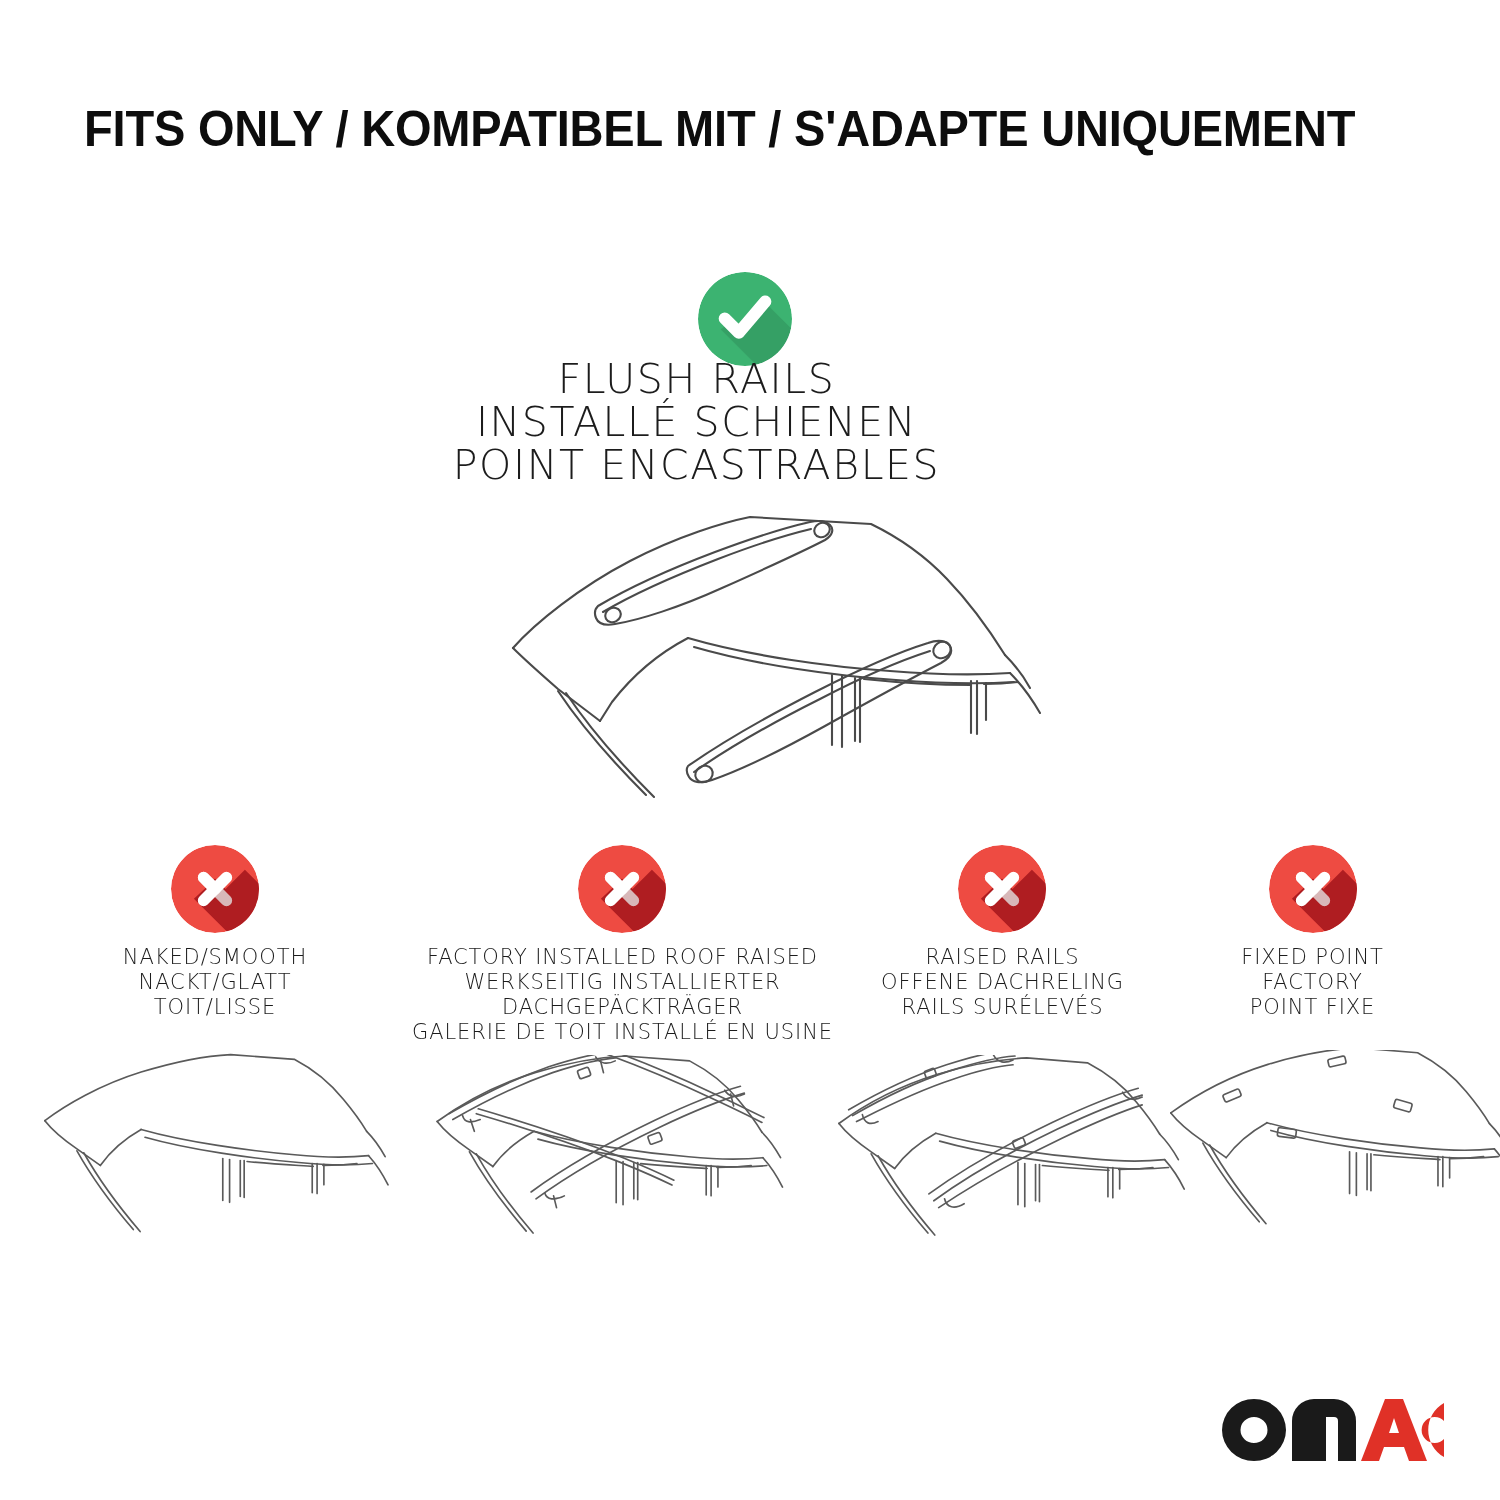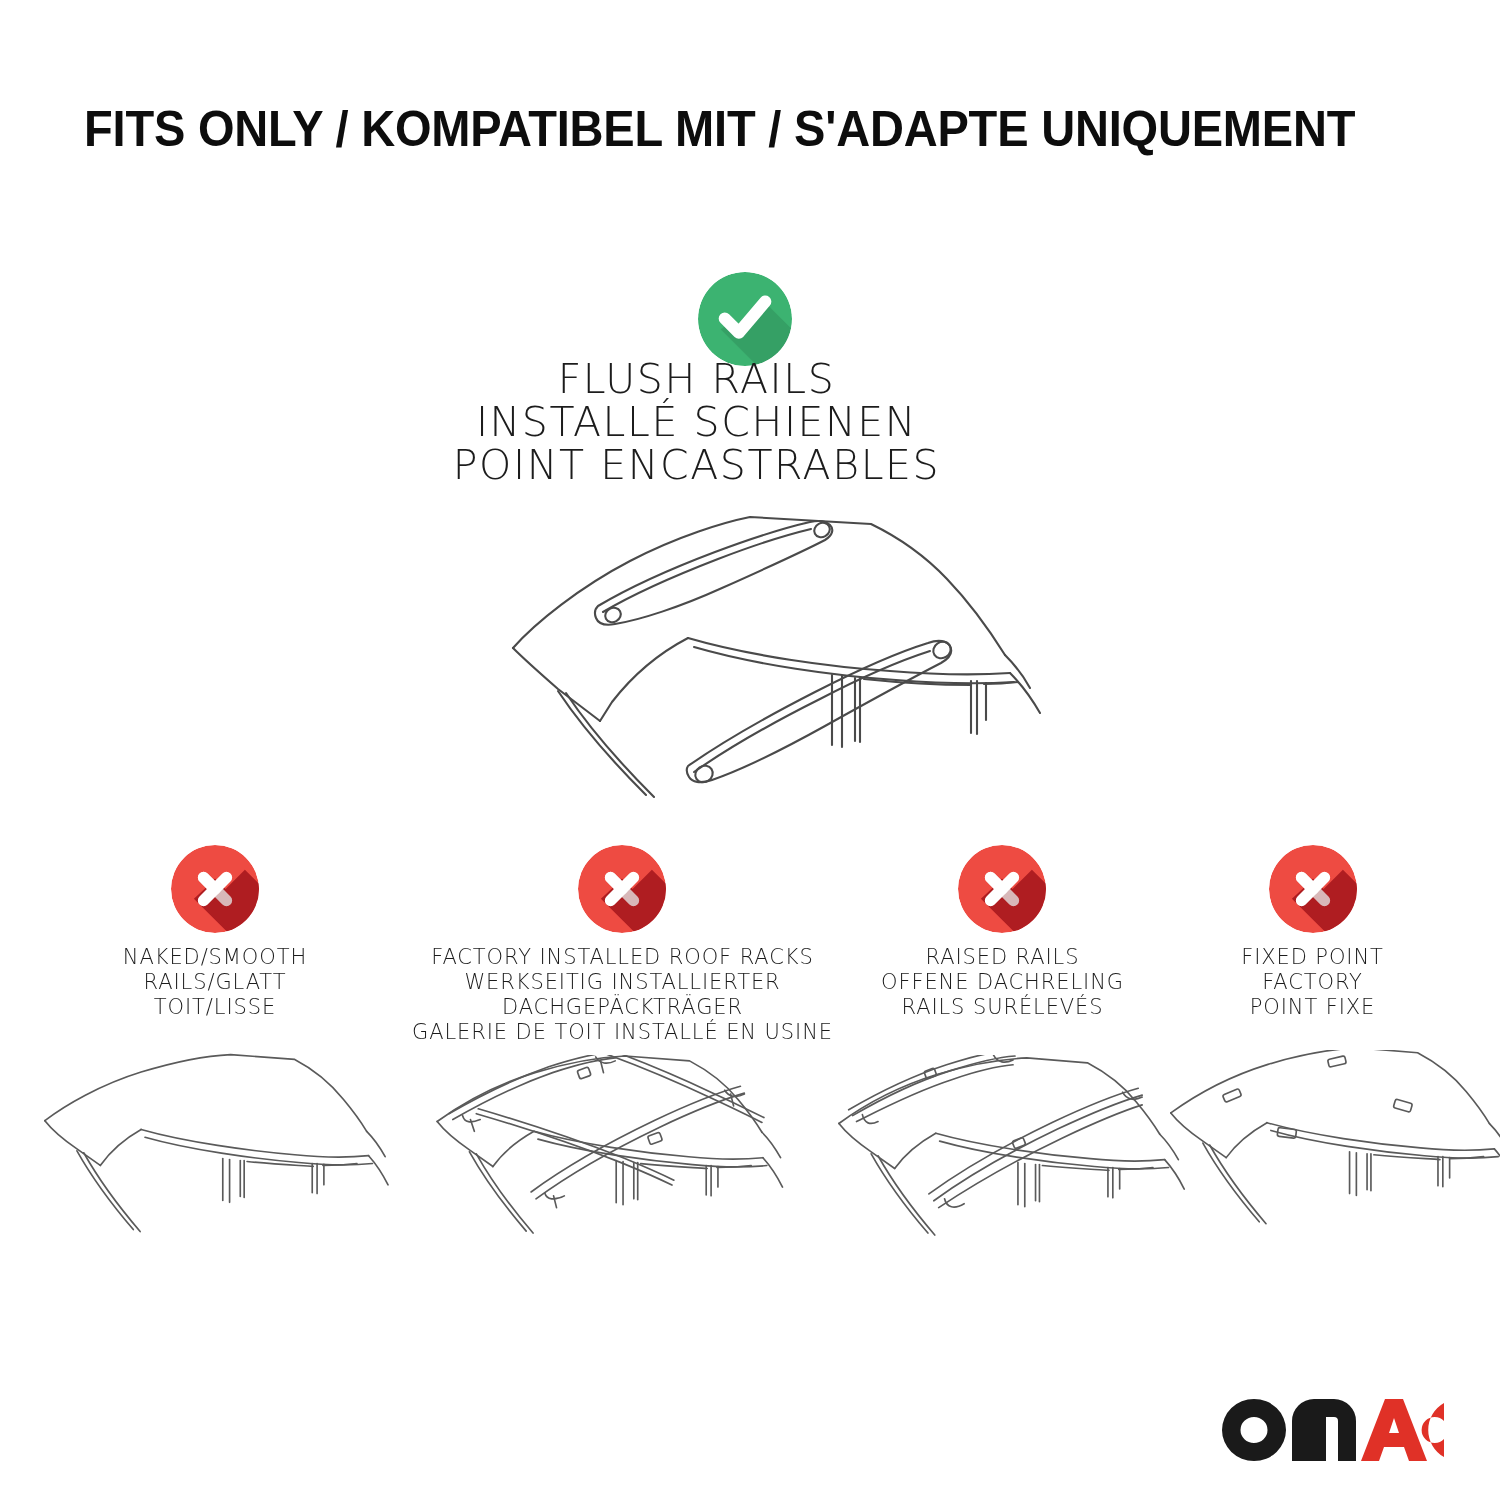--- a/index.html
+++ b/index.html
@@ -226,21 +226,21 @@
         <path d="M50 38 L62 50 L84 28 L100 44 L100 66 A50 50 0 0 1 64 99 L26 61 L38 50 Z" fill="#AF1D21"></path>
         <g opacity="0.78">
           <path d="M37 37 L63 63" stroke="#e4e4e4" stroke-width="13" stroke-linecap="round"></path>
         </g>
         <path d="M63 37 L37 63" stroke="#ffffff" stroke-width="13" stroke-linecap="round"></path>
         <path d="M37 37 L50 50" stroke="#ffffff" stroke-width="13" stroke-linecap="round"></path>
       </svg>
     </div>
     <div class="col-label">
       <div>NAKED/SMOOTH</div>
-      <div>RAILS/GLATT</div>
+      <div>NACKT/GLATT</div>
       <div>TOIT/LISSE</div>
     </div>
     <div class="col-illustration">
       <svg class="line-art" viewBox="0 0 360 230" width="100%" height="100%" aria-hidden="true">
         <g fill="none" stroke="#5a5a5a" stroke-width="1.7" stroke-linecap="round" stroke-linejoin="round">
           <path d="M5 72 C26 56 62 35 104 22 C140 11 175 5 196 4
                    L262 9 C283 20 300 35 312 50 C322 62 330 73 336 83"></path>
           <path d="M5 72 C12 81 25 92 38 101 L62 118"></path>
           <path d="M62 118 C72 104 88 90 104 81"></path>
           <path d="M38 103 C52 128 72 156 96 184"></path>
@@ -269,21 +269,21 @@
         <circle cx="50" cy="50" r="50" fill="#EE4B42"></circle>
         <path d="M50 38 L62 50 L84 28 L100 44 L100 66 A50 50 0 0 1 64 99 L26 61 L38 50 Z" fill="#AF1D21"></path>
         <g opacity="0.78">
           <path d="M37 37 L63 63" stroke="#e4e4e4" stroke-width="13" stroke-linecap="round"></path>
         </g>
         <path d="M63 37 L37 63" stroke="#ffffff" stroke-width="13" stroke-linecap="round"></path>
         <path d="M37 37 L50 50" stroke="#ffffff" stroke-width="13" stroke-linecap="round"></path>
       </svg>
     </div>
     <div class="col-label">
-      <div>FACTORY INSTALLED ROOF RACKS</div>
+      <div>FACTORY INSTALLED ROOF RAISED</div>
       <div>WERKSEITIG INSTALLIERTER</div>
       <div>DACHGEPÄCKTRÄGER</div>
       <div>GALERIE DE TOIT INSTALLÉ EN USINE</div>
     </div>
     <div class="col-illustration">
       <svg class="line-art" viewBox="0 0 400 230" width="100%" height="100%" aria-hidden="true">
         <g fill="none" stroke="#5a5a5a" stroke-width="1.7" stroke-linecap="round" stroke-linejoin="round">
 
           <path d="M8 68 C30 52 66 31 108 18 C144 7 179 2 200 1
                    L266 6 C287 17 304 31 316 46 C326 58 334 69 340 79"></path>

